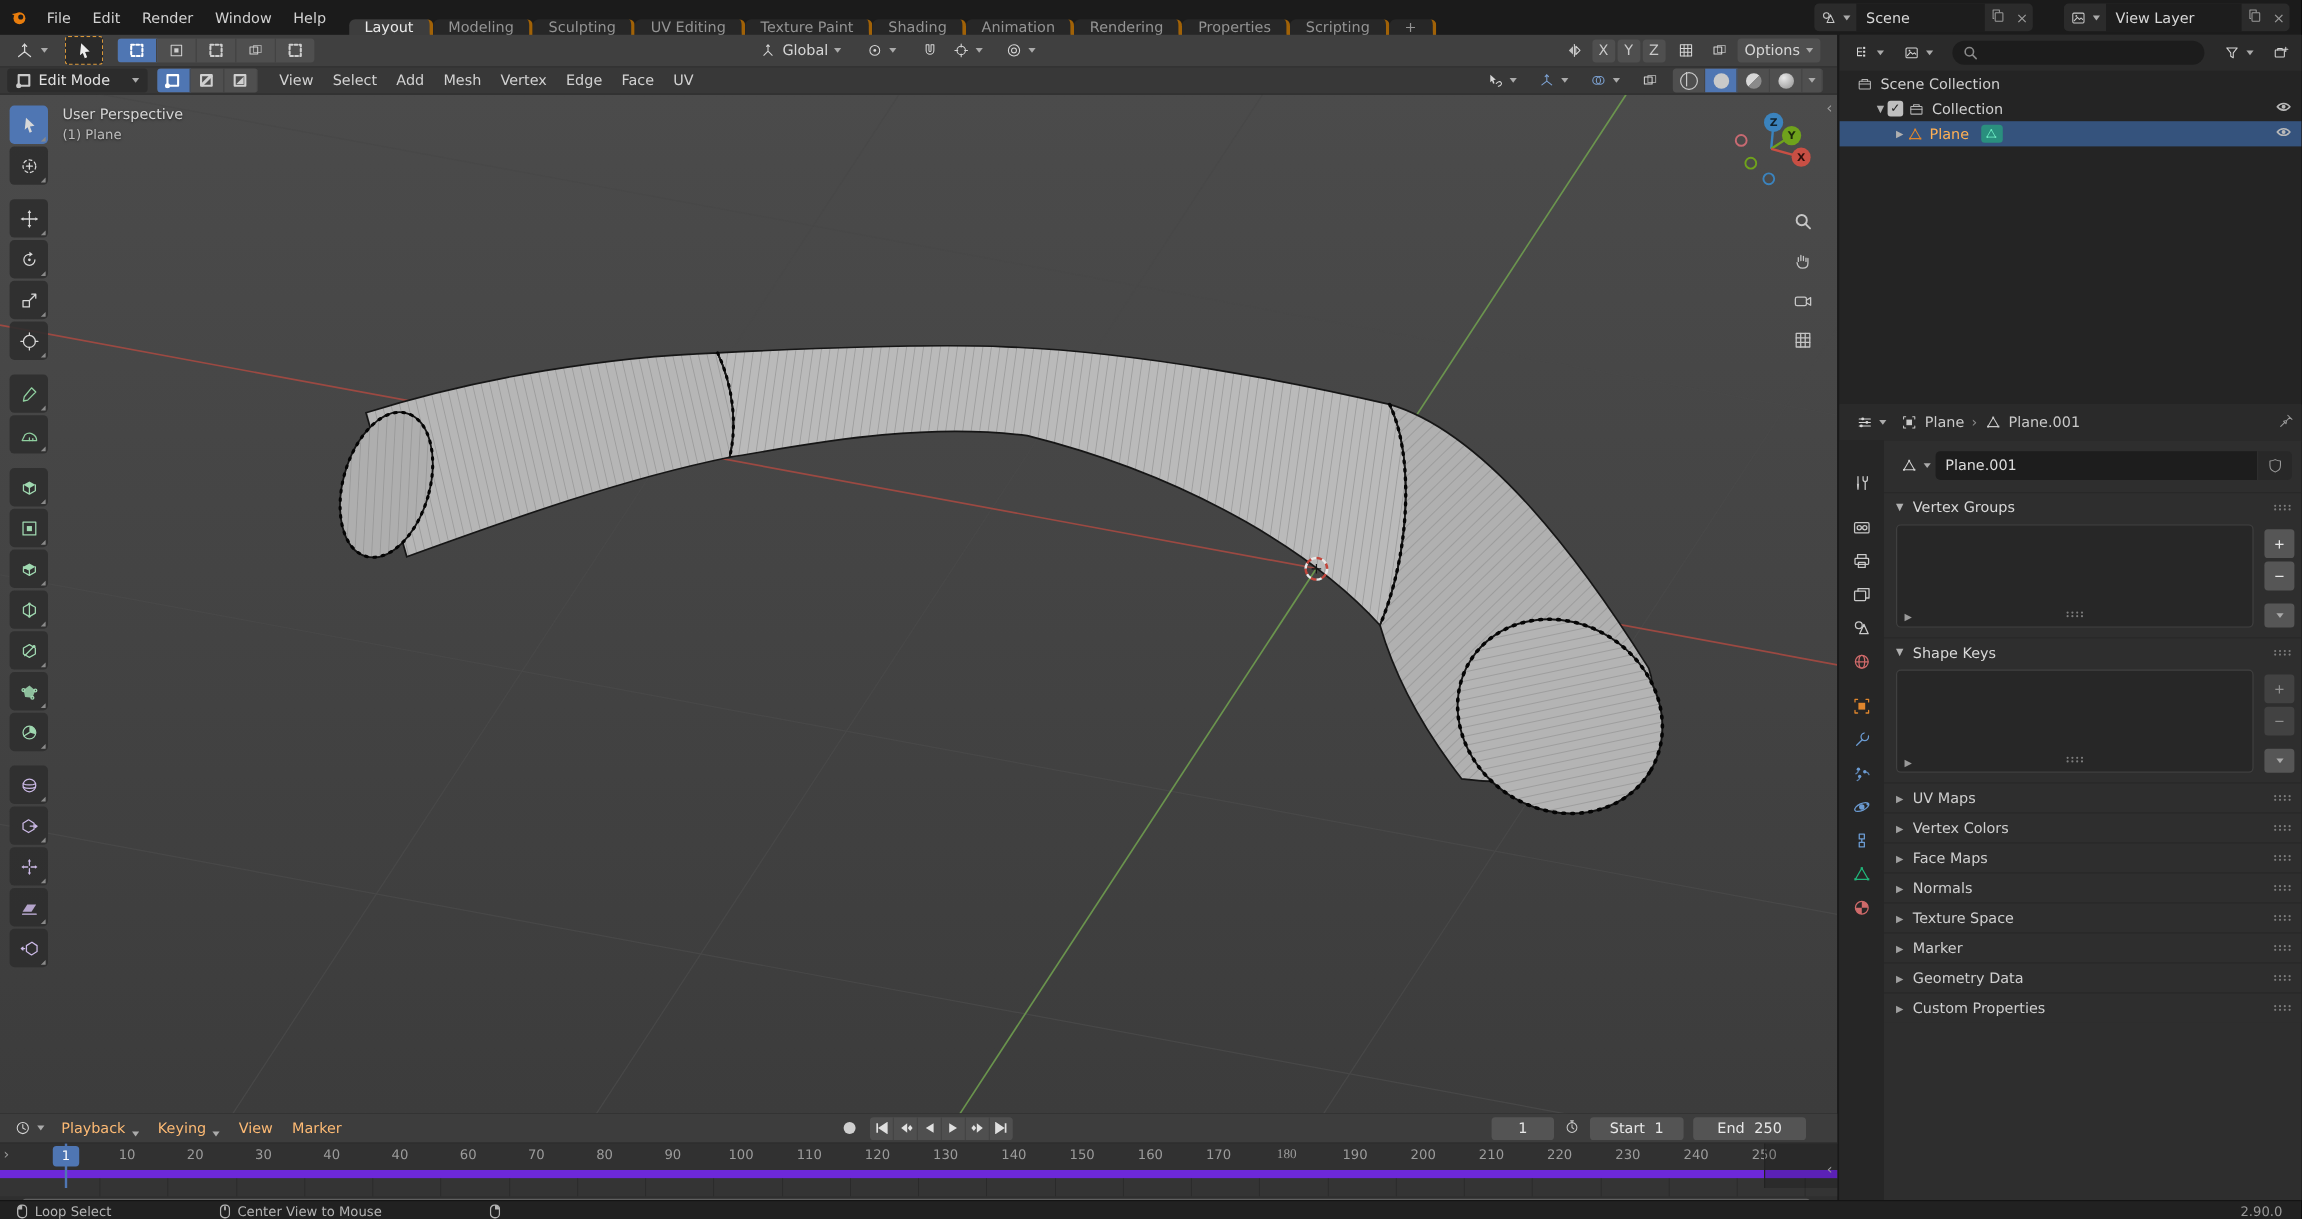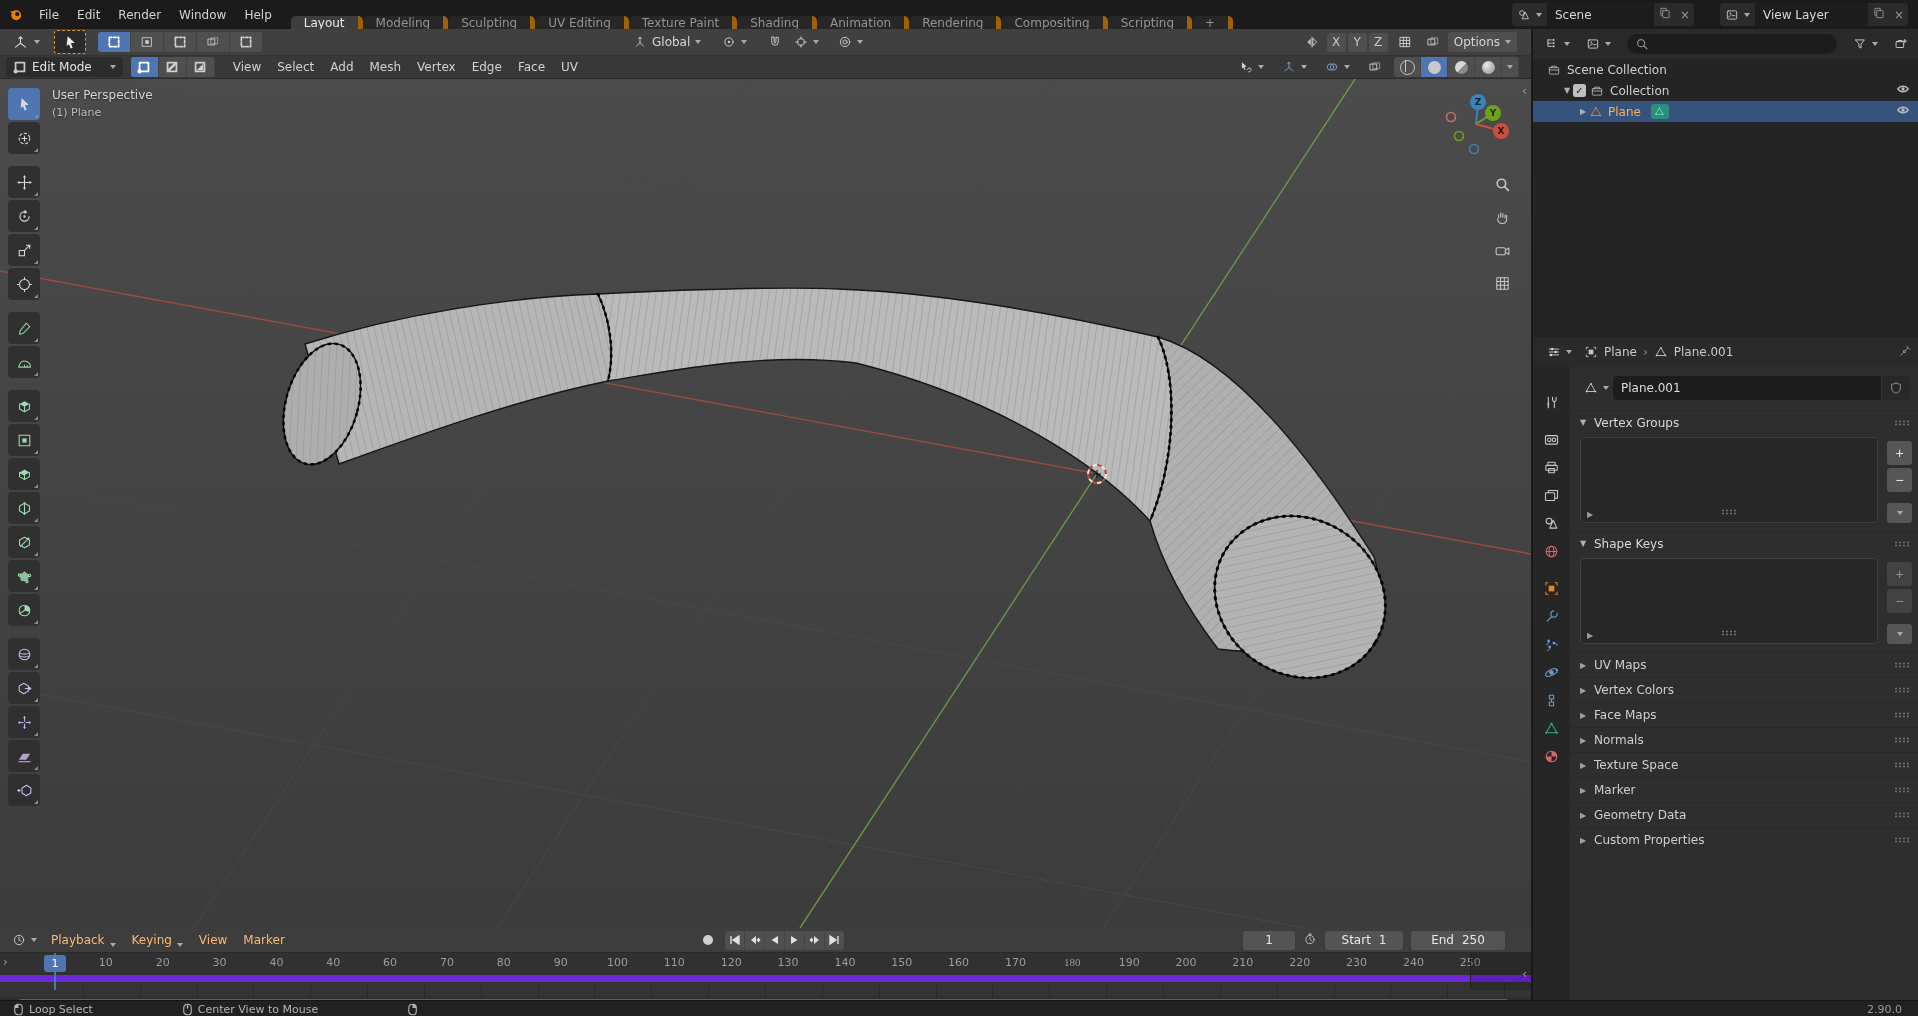--- a/index.html
+++ b/index.html
@@ -8,21 +8,21 @@
        -webkit-user-select:none;user-select:none;}
   .abs{position:absolute}
   .row{display:flex;align-items:center}
   .ic{fill:none;stroke:currentColor;stroke-width:1.5;stroke-linecap:round;stroke-linejoin:round}
   .dd{width:0;height:0;border-left:3.5px solid transparent;border-right:3.5px solid transparent;border-top:4px solid #ababab;margin-left:5px;display:inline-block}
   
   #topbar{left:0;top:0;width:1918px;height:29px;background:#1b1b1b;display:flex;align-items:center}
   #logo{width:30px;display:flex;align-items:center;justify-content:center}
   .menu-item{display:flex;align-items:center;padding:0 9px;color:#d2d2d2;cursor:default}
   #ws-tabs{display:flex;align-items:stretch;margin-left:10px}
-  .ws-tab{display:flex;align-items:center;padding:0 13px;background:#272727;color:#949494;border-right:5px solid #a16207;border-radius:5px 5px 0 0;margin-top:17px}
+  .ws-tab{display:flex;align-items:center;padding:0 13px;background:#272727;color:#949494;border-right:3px solid #a16207;border-radius:5px 5px 0 0;margin-top:17px}
   .ws-tab.active{background:#3d3d3d;color:#e9e9e9}
   .idblock{position:absolute;top:3px;height:23px;display:flex;align-items:center;background:#2b2b2b;border-radius:4px;overflow:hidden}
   .idblock .icbtn{display:flex;align-items:center;padding:0 5px;height:100%;background:#2b2b2b}
   .idblock .idname{display:flex;align-items:center;height:100%;background:#1d1d1d;color:#d8d8d8;padding:0 8px;flex:1}
   .idblock .mini{color:#9a9a9a;padding:0 4px}
   
   #toolsettings{left:0;top:29px;width:1531px;height:26px;background:#404040;border-bottom:1px solid #333;display:flex;align-items:center}
   #vpheader{left:0;top:56px;width:1531px;height:22px;background:#383838;border-bottom:1px solid #2c2c2c;display:flex;align-items:center}
   .hbtn{display:flex;align-items:center;height:20px;padding:0 6px;border-radius:3px;color:#d6d6d6}
   .grp{display:flex;height:20px;border-radius:3px;overflow:hidden;background:#4f4f4f}
@@ -466,21 +466,21 @@
         <div class="ws-tab">
           <span>Shading</span>
         </div>
         <div class="ws-tab">
           <span>Animation</span>
         </div>
         <div class="ws-tab">
           <span>Rendering</span>
         </div>
         <div class="ws-tab">
-          <span>Compositing</span>
+          <span>Properties</span>
         </div>
         <div class="ws-tab">
           <span>Scripting</span>
         </div>
         <div class="ws-tab">
           <span>+</span>
         </div>
       </div>
     <div class="idblock" style="right:224px;width:182px">
       <span class="icbtn">

